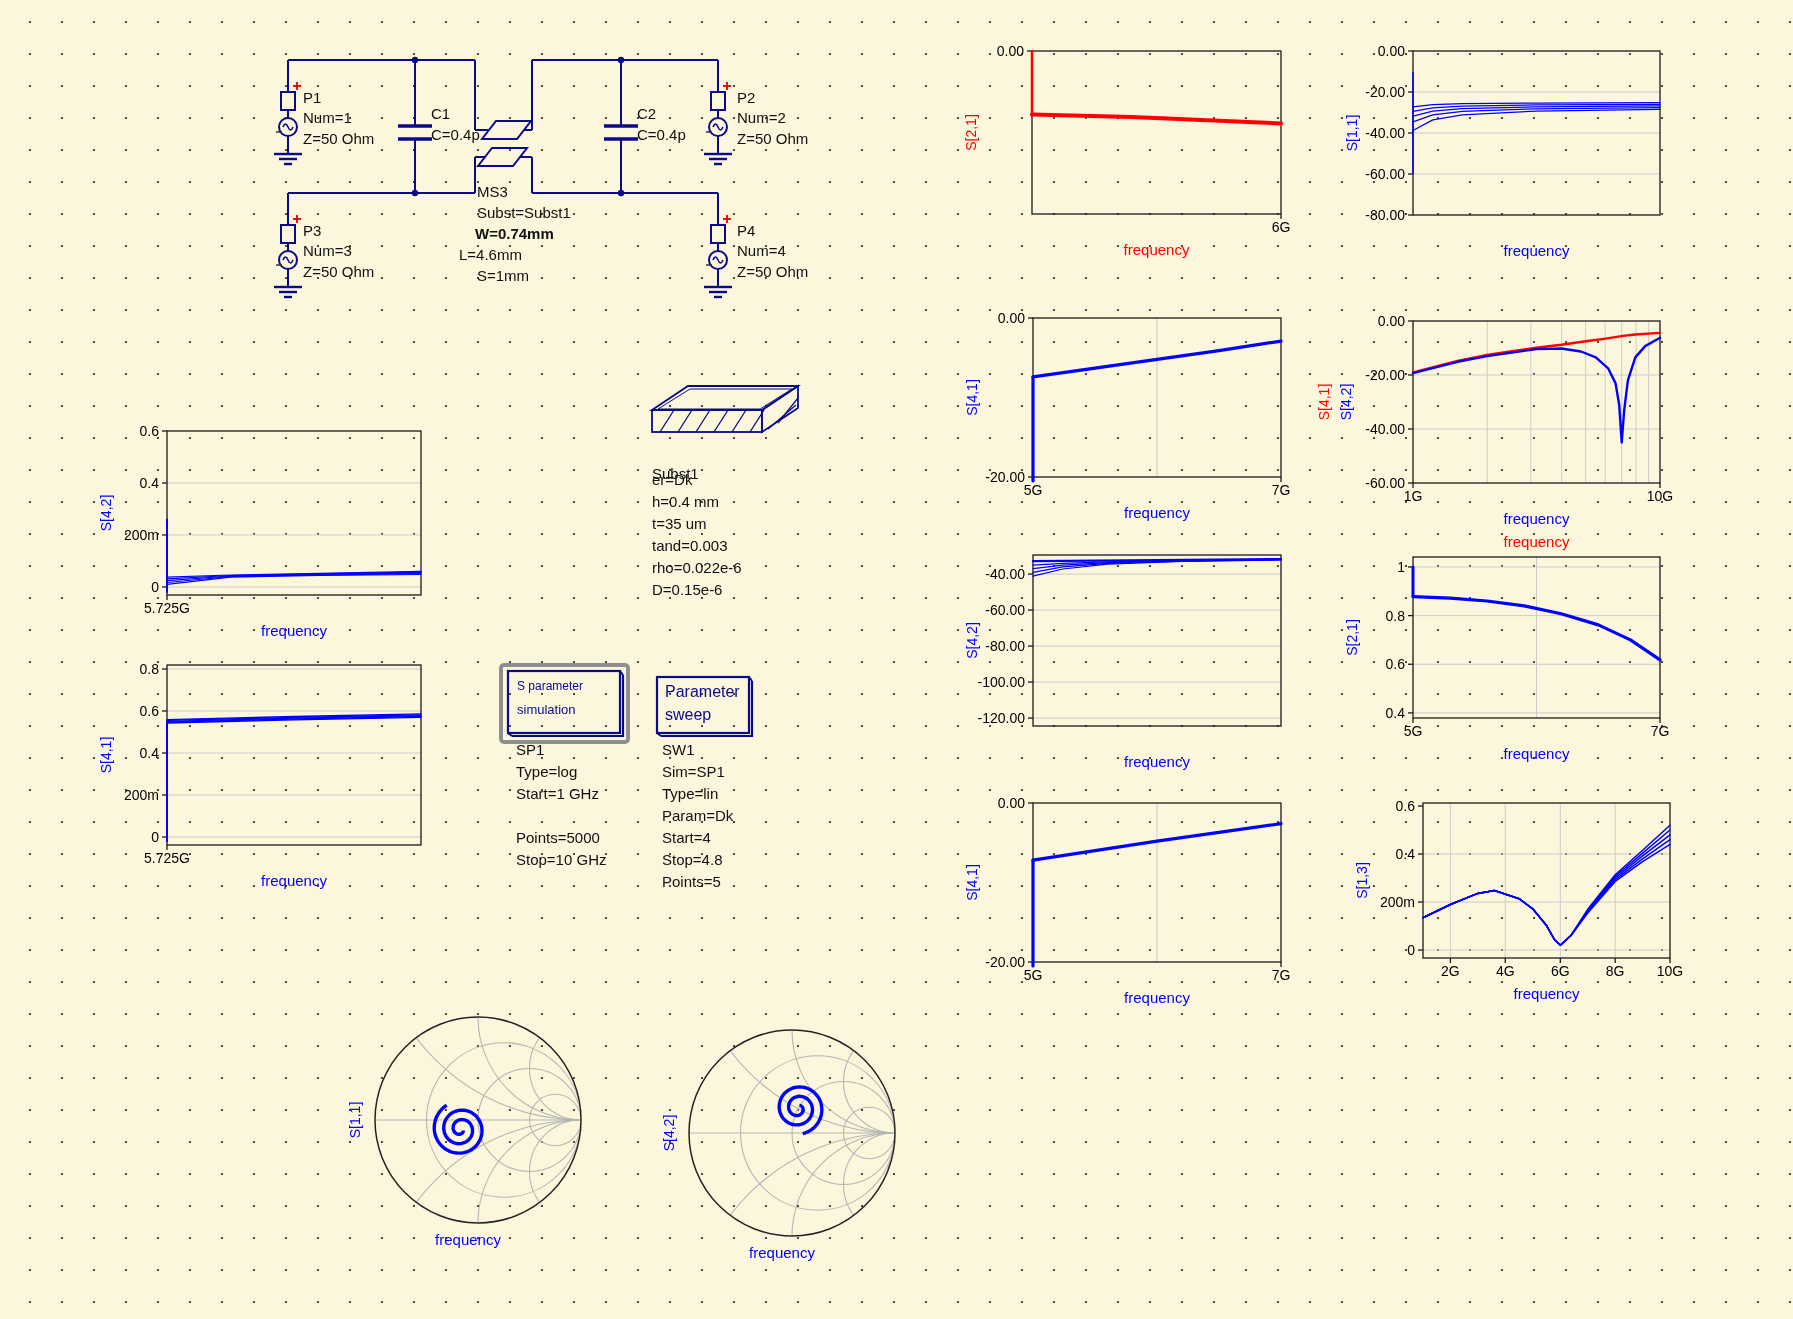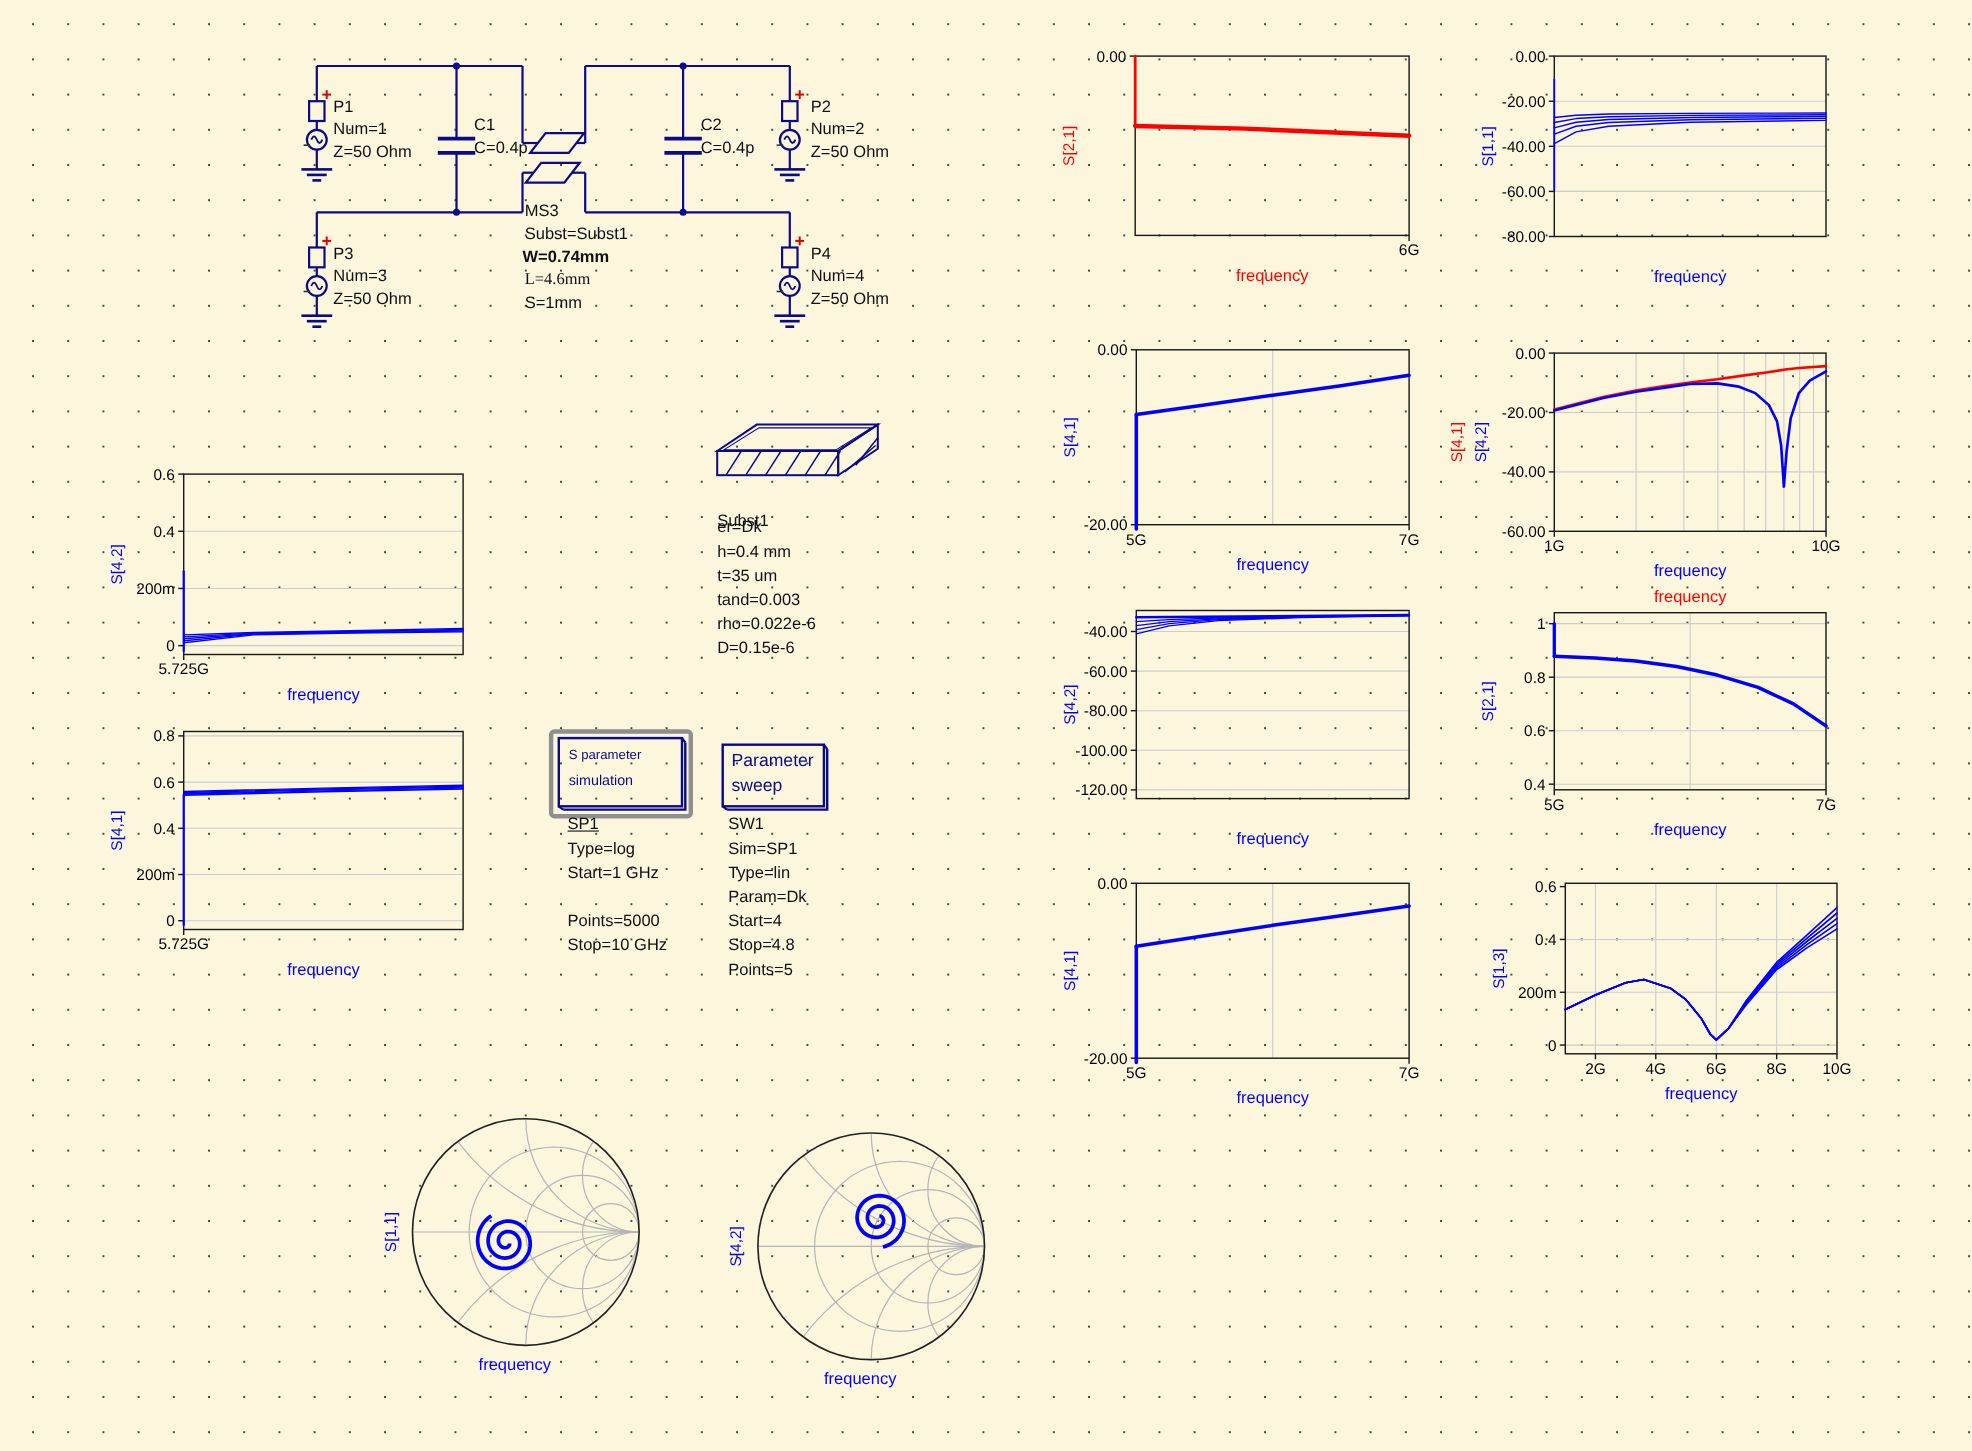--- a/index.html
+++ b/index.html
@@ -426,34 +426,34 @@
       <div class="lbl" style="left: 737px; top: 223px;">P4</div>
       <div class="lbl" style="left: 737px; top: 243px;">Num=4</div>
       <div class="lbl" style="left: 737px; top: 264px;">Z=50 Ohm</div>
       <div class="lbl" style="left: 431px; top: 106px;">C1</div>
       <div class="lbl" style="left: 431px; top: 127px;">C=0.4p</div>
       <div class="lbl" style="left: 637px; top: 106px;">C2</div>
       <div class="lbl" style="left: 637px; top: 127px;">C=0.4p</div>
       <div class="lbl" style="left: 477px; top: 184px;">MS3</div>
       <div class="lbl" style="left: 477px; top: 205px;">Subst=Subst1</div>
       <div class="lbl" style="left: 475px; top: 226px; font-weight: bold;">W=0.74mm</div>
-      <div class="lbl" style="left: 477px; top: 247px; font-family: Liberation Serif, serif;">L=4.6mm</div>
+      <div class="lbl" style="left: 459px; top: 247px;">L=4.6mm</div>
       <div class="lbl" style="left: 477px; top: 268px;">S=1mm</div>
       <div class="lbl" style="left: 652px; top: 466px;">Subst1</div>
       <div class="lbl" style="left: 652px; top: 472px;">er=Dk</div>
       <div class="lbl" style="left: 652px; top: 494px;">h=0.4 mm</div>
       <div class="lbl" style="left: 652px; top: 516px;">t=35 um</div>
       <div class="lbl" style="left: 652px; top: 538px;">tand=0.003</div>
       <div class="lbl" style="left: 652px; top: 560px;">rho=0.022e-6</div>
       <div class="lbl" style="left: 652px; top: 582px;">D=0.15e-6</div>
       <div class="lbl" style="left: 517px; top: 680px; color: rgb(10, 10, 138); font-size: 12px;">S parameter</div>
       <div class="lbl" style="left: 517px; top: 703px; color: rgb(10, 10, 138); font-size: 13px;">simulation</div>
       <div class="lbl" style="left: 665px; top: 684px; color: rgb(10, 10, 138); font-size: 16px;">Parameter</div>
       <div class="lbl" style="left: 665px; top: 707px; color: rgb(10, 10, 138); font-size: 16px;">sweep</div>
-      <div class="lbl" style="left: 516px; top: 742px; text-decoration: underline;">SP1</div>
+      <div class="lbl" style="left: 516px; top: 742px;">SP1</div>
       <div class="lbl" style="left: 516px; top: 764px;">Type=log</div>
       <div class="lbl" style="left: 516px; top: 786px;">Start=1 GHz</div>
       <div class="lbl" style="left: 516px; top: 852px;">Stop=10 GHz</div>
       <div class="lbl" style="left: 516px; top: 830px;">Points=5000</div>
       <div class="lbl" style="left: 662px; top: 742px;">SW1</div>
       <div class="lbl" style="left: 662px; top: 764px;">Sim=SP1</div>
       <div class="lbl" style="left: 662px; top: 786px;">Type=lin</div>
       <div class="lbl" style="left: 662px; top: 808px;">Param=Dk</div>
       <div class="lbl" style="left: 662px; top: 830px;">Start=4</div>
       <div class="lbl" style="left: 662px; top: 852px;">Stop=4.8</div>

